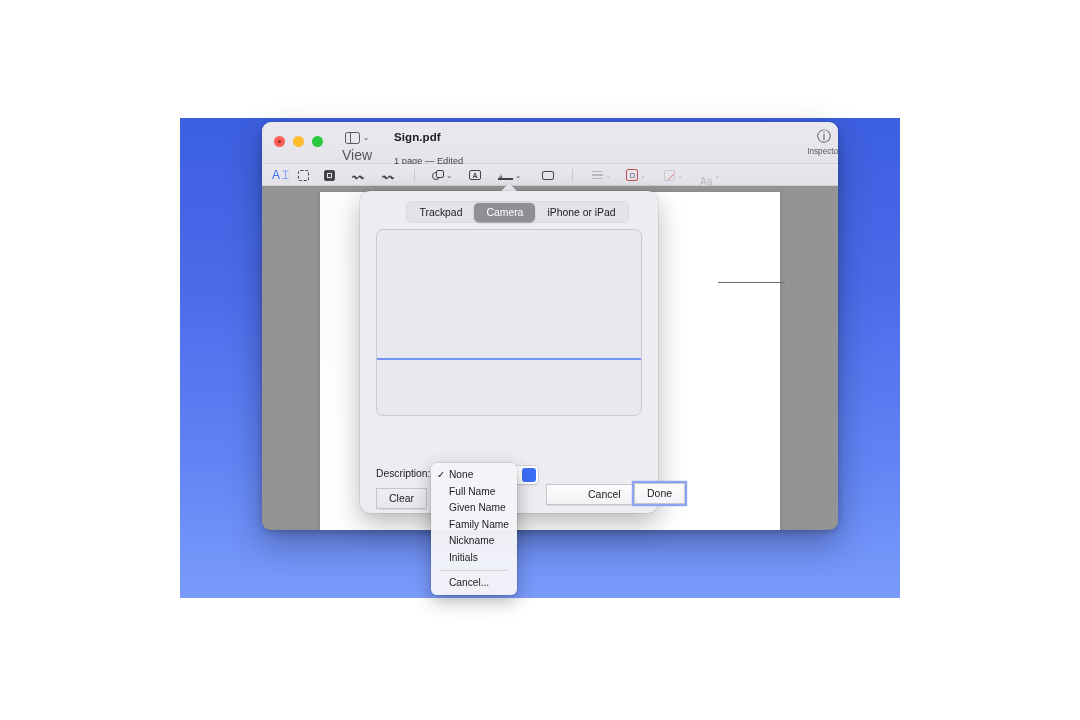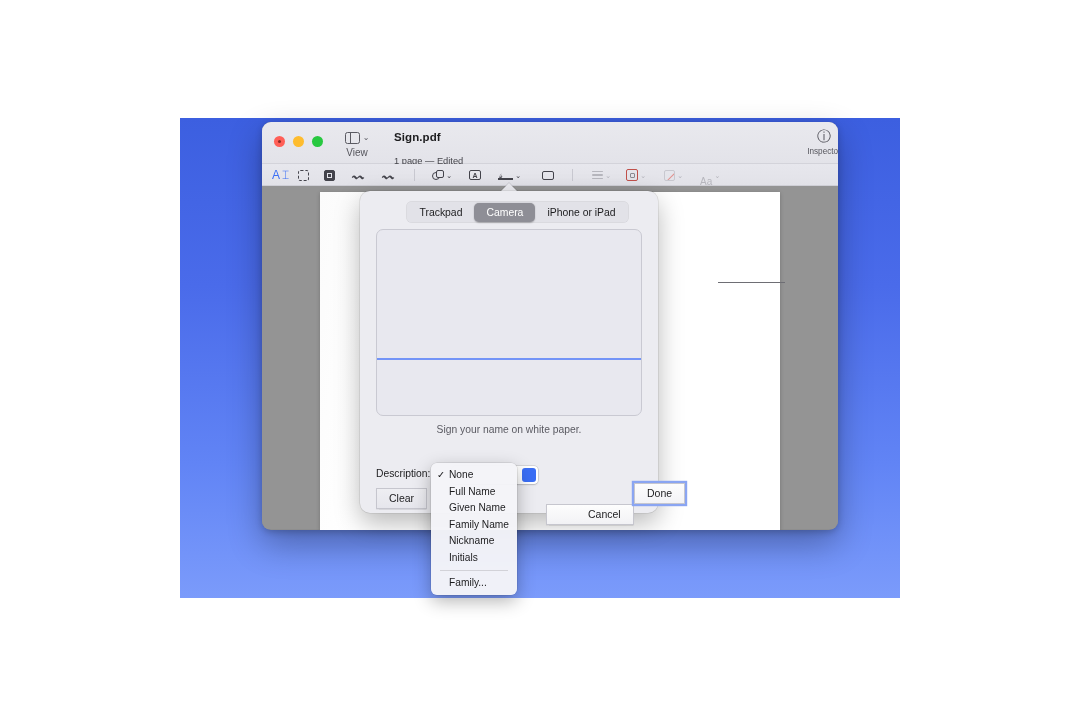--- a/index.html
+++ b/index.html
@@ -46,21 +46,21 @@
     text-align: center;
     font-size: 8px; color: #55555c;
     line-height: 11px;
     user-select:none;
   }
   .tb-item .gl { display:block; height: 17px; line-height:17px; font-size: 14px; color:#4c4c54; }
   .tb-item .lbl { display:block; font-size: 8.2px; color:#55555c; margin-top:1px; }
 
   .view-ctrl { position:absolute; left: 74px; top: 7px; text-align:center; width: 42px;}
   .view-ctrl .row { display:flex; align-items:center; justify-content:center; gap:3px; height:17px;}
-  .view-ctrl .lbl { font-size:10px; color:#55555c; margin-top:1px;}
+  .view-ctrl .lbl { font-size:14px; color:#55555c; margin-top:1px;}
   .sidebar-ico {
     width: 15px; height: 12px; border: 1.2px solid #5a5a62; border-radius: 2.5px;
     position: relative;
   }
   .sidebar-ico:before {
     content:""; position:absolute; left:4px; top:0; bottom:0; width:1.2px; background:#5a5a62;
   }
   .chev { font-size: 8px; color:#5a5a62; line-height:1; }
 
   .doc-title { position:absolute; left:132px; top:9px; }
@@ -170,21 +170,21 @@
   .desc-pop .accent{ position:absolute; right:2px; top:2px; bottom:2px; width:14px;
                      background:#3b6ef5; border-radius:3px;}
   .btn {
     position:absolute; font-size: 10.5px; color:#1c1c1e;
     background: linear-gradient(180deg,#fdfdfd,#f2f2f5);
     border: .5px solid #c6c6ce; border-radius: 0;
     padding: 3px 12px; line-height: 13px;
     box-shadow: 0 .5px 1px rgba(0,0,0,.09);
   }
   .btn.clear { left: 16px; top: 297px; background: linear-gradient(180deg,#eeeef2,#e6e6ec); }
-  .btn.cancel{ left: 186px; top: 313px; padding-left: 41px; }
+  .btn.cancel{ left: 186px; top: 293px; padding-left: 41px; }
   .btn.done  { left: 242px; top: 292px; color:#1c1c1e;
                background: linear-gradient(180deg,#fdfdfd,#f3f3f6);
                box-shadow: 0 0 0 2.2px #8aa5f2, 0 .5px 1px rgba(0,0,0,.12); margin-left: 32px; }
 
   
   .menu {
     position: absolute; left: 431px; top: 463px;
     width: 86px; height: 132px;
     background: rgba(244,244,248,.97);
     border-radius: 6px;
@@ -308,21 +308,20 @@
       <div>Trackpad</div>
       <div class="active">Camera</div>
       <div>iPhone or iPad</div>
     </div>
 
     <div class="preview-box">
       <div class="preview-guide"></div>
     </div>
 
     <div class="hint">
-      <div>Sign your name on white paper.</div>
     </div>
 
     <div class="desc-row">
       <span>Description:</span>
       <span class="desc-pop">
         <span class="accent"></span>
       </span>
     </div>
 
     <div class="btn clear">Clear</div>
@@ -345,17 +344,17 @@
       <span>Family Name</span>
     </div>
     <div class="menu-item">
       <span>Nickname</span>
     </div>
     <div class="menu-item">
       <span>Initials</span>
     </div>
     <div class="menu-div"></div>
     <div class="menu-item">
-      <span>Family...</span>
+      <span>Cancel...</span>
     </div>
   </div>
 
 </div>
 
 </body></html>

